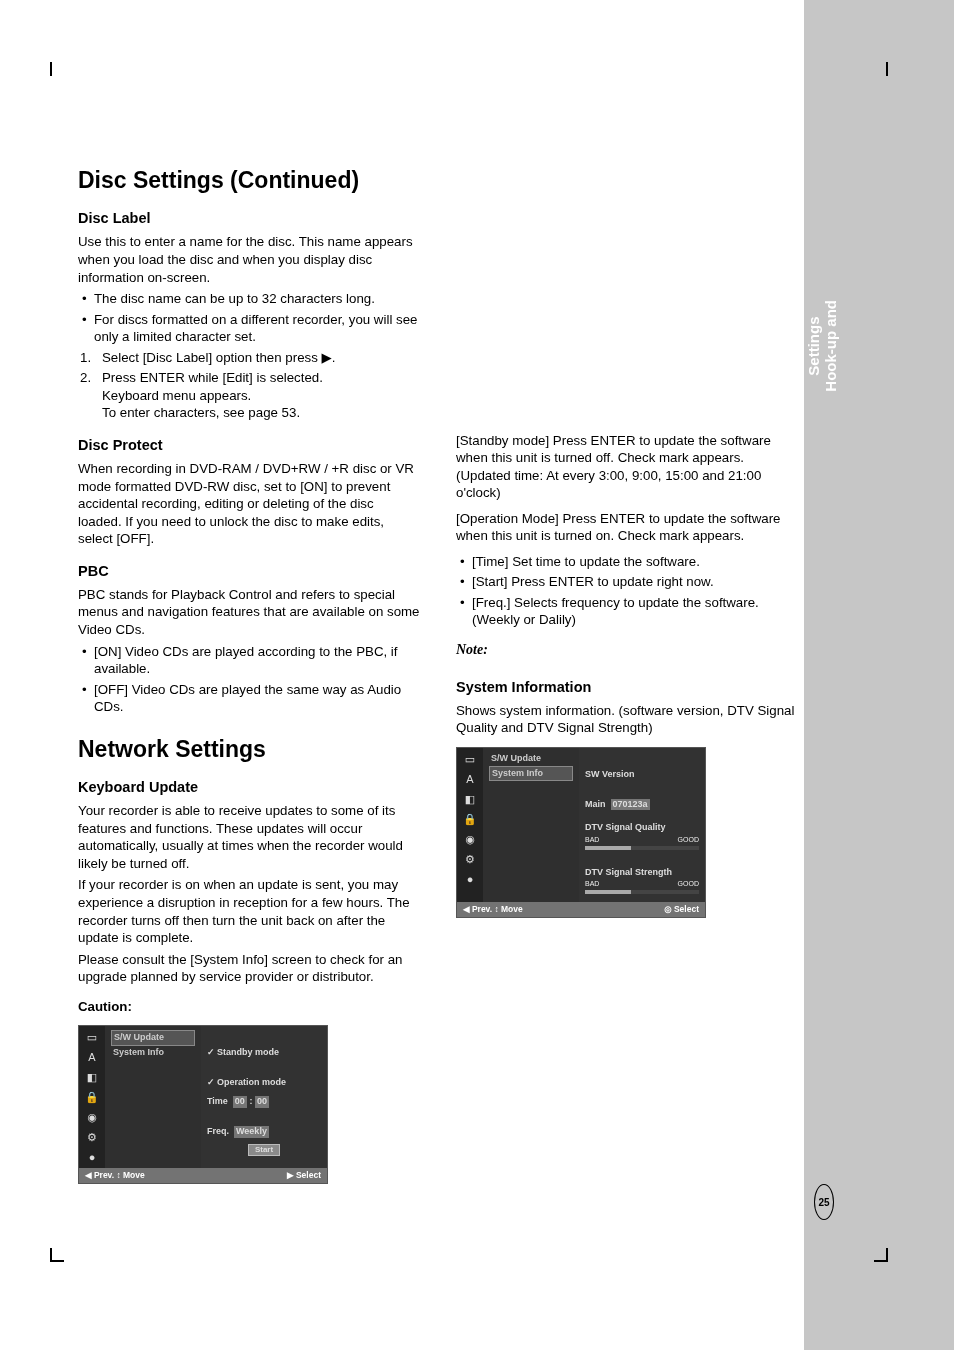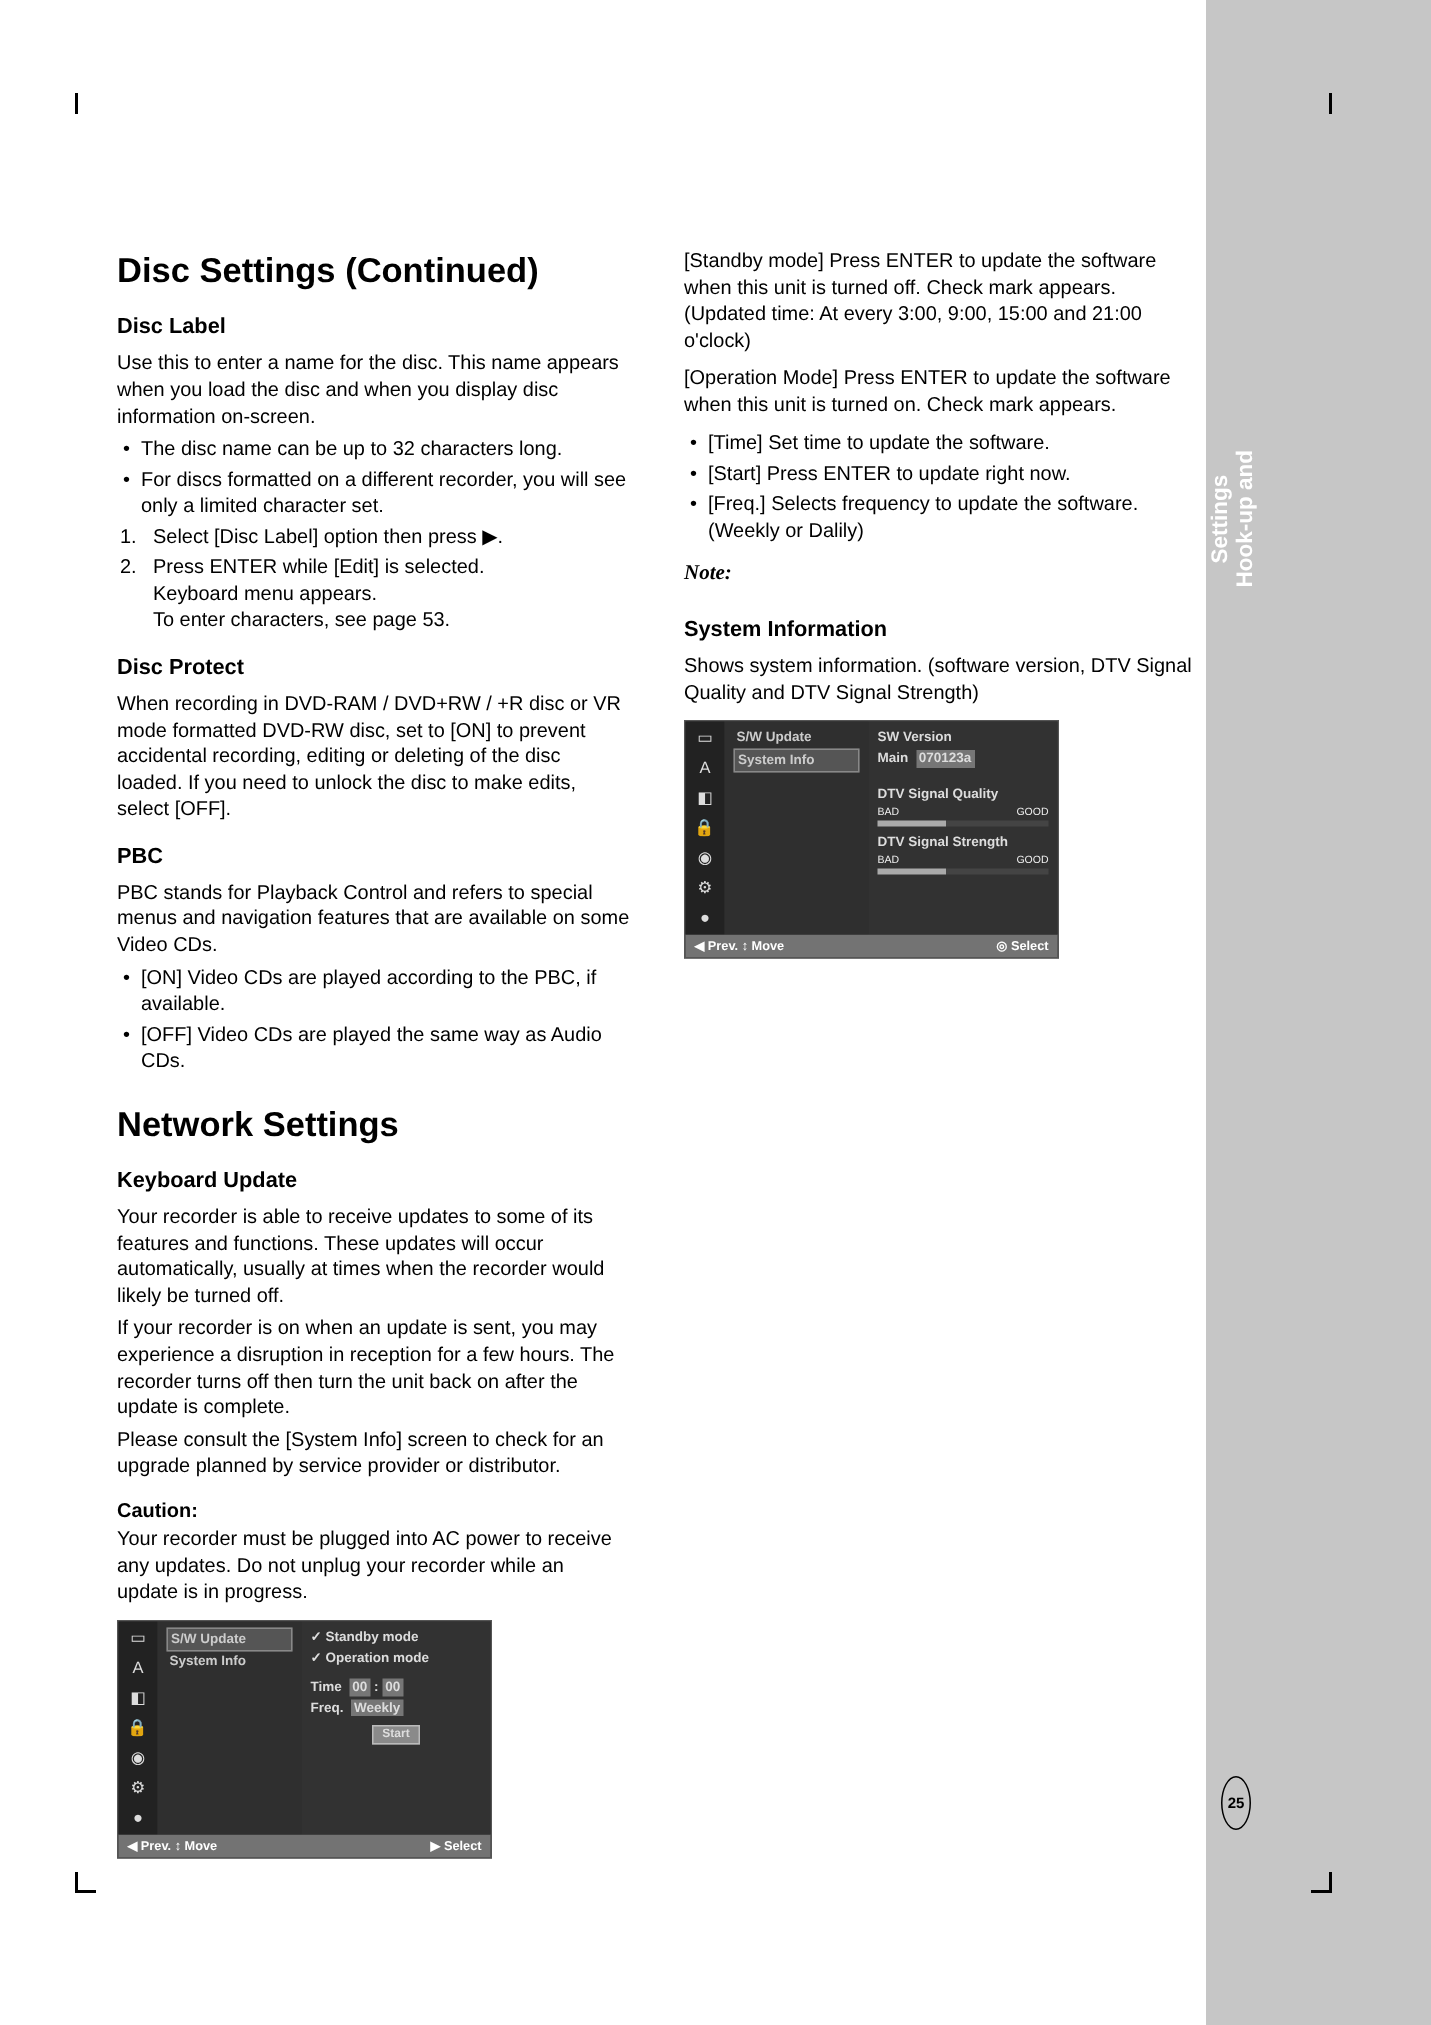--- a/index.html
+++ b/index.html
@@ -5,21 +5,21 @@
   * { box-sizing: border-box; margin: 0; padding: 0; }
   html, body { width: 954px; height: 1350px; background: #fff; font-family: Arial, Helvetica, sans-serif; color: #000; }
   .page { position: relative; width: 954px; height: 1350px; }
   .gray-side { position: absolute; top: 0; right: 0; width: 150px; height: 1350px; background: #c6c6c6; }
   .crop-top-left  { position: absolute; top: 62px;  left: 50px;  width: 14px; height: 14px; border-left: 2px solid #000; }
   .crop-top-right { position: absolute; top: 62px;  left: 874px; width: 14px; height: 14px; border-right: 2px solid #000; }
   .crop-bot-left  { position: absolute; top: 1248px; left: 50px;  width: 14px; height: 14px; border-left: 2px solid #000; border-bottom: 2px solid #000; }
   .crop-bot-right { position: absolute; top: 1248px; left: 874px; width: 14px; height: 14px; border-right: 2px solid #000; border-bottom: 2px solid #000; }
 
   .content { position: absolute; top: 165px; left: 78px; width: 720px; }
-  .cols { display: flex; gap: 36px; }
+  .cols { display: flex; gap: 36px; align-items: center; }
   .col { width: 342px; font-size: 13.3px; line-height: 1.32; }
 
   h1 { font-size: 23px; font-weight: bold; margin-bottom: 10px; }
   h2.sub { font-size: 14.5px; font-weight: bold; margin-top: 14px; margin-bottom: 5px; }
   h3.small { font-size: 13.3px; font-weight: bold; margin-top: 12px; margin-bottom: 2px; }
   h3.note-h { font-size: 14px; font-weight: bold; font-style: italic; margin-top: 12px; margin-bottom: 0; font-family: "Times New Roman", serif; }
   p { margin-bottom: 4px; }
   ul { list-style: none; padding-left: 0; }
   ul li { padding-left: 16px; position: relative; margin-bottom: 3px; }
   ul li::before { content: "\2022"; position: absolute; left: 4px; top: 0; }
@@ -30,21 +30,21 @@
 
   
   .osd { width: 250px; margin: 10px 0; background: #2a2a2a; border: 1px solid #555; font-size: 9px; color: #eee; }
   .osd-body { display: flex; }
   .osd-icons { width: 26px; background: #222; display: flex; flex-direction: column; align-items: center; padding: 4px 0; gap: 6px; }
   .osd-icons span { display:inline-block; width:14px; height:14px; color:#ddd; text-align:center; line-height:14px; font-size:11px; }
   .osd-menu { width: 96px; padding: 4px 6px; background:#2f2f2f; }
   .osd-menu .mi { padding: 1px 2px; color:#ccc; font-weight:bold; white-space:nowrap; }
   .osd-menu .mi.sel { background:#555; border:1px solid #888; }
   .osd-right { flex:1; padding: 4px 6px; background:#323232; }
-  .osd-right .ri { padding:1px 0; font-weight:bold; color:#ddd; }
+  .osd-right .ri { padding:1px 0; font-weight:bold; color:#ddd;margin-top:16px; }
   .osd-right .hl { background:#767676; padding:0 2px; display:inline-block; }
   .osd-right .small { font-size:7px; font-weight:normal; }
   .osd-right .bar { height:4px; background:linear-gradient(to right,#aaa 40%,#444 40%); margin:1px 0 4px 0; }
   .osd-right .btn { background:#8a8a8a; border:1px solid #bbb; display:inline-block; padding:0 6px; font-size:8px; }
   .osd-foot { display:flex; justify-content:space-between; background:#737373; color:#fff; font-size:8.5px; padding:2px 6px; font-weight:bold; }
 
   
   .side-tab { position:absolute; right: 115px; top: 300px; writing-mode: vertical-rl; transform: rotate(180deg); color:#fff; font-weight:bold; font-size:15px; line-height:1.1; text-align:center; }
   .side-tab .l1, .side-tab .l2 { display:block; }
 
@@ -102,21 +102,20 @@
         </ul>
 
         <h1 style="margin-top:18px">Network Settings</h1>
 
         <h2 class="sub">Keyboard Update</h2>
         <p>Your recorder is able to receive updates to some of its features and functions. These updates will occur automatically, usually at times when the recorder would likely be turned off.</p>
         <p>If your recorder is on when an update is sent, you may experience a disruption in reception for a few hours. The recorder turns off then turn the unit back on after the update is complete.</p>
         <p>Please consult the [System Info] screen to check for an upgrade planned by service provider or distributor.</p>
 
         <h3 class="small">Caution:</h3>
-        <p>Your recorder must be plugged into AC power to receive any updates. Do not unplug your recorder while an update is in progress.</p>
 
         <div class="osd">
           <div class="osd-body">
             <div class="osd-icons">
               <span>▭</span>
               <span>A</span>
               <span>◧</span>
               <span>🔒</span>
               <span>◉</span>
               <span>⚙</span>

